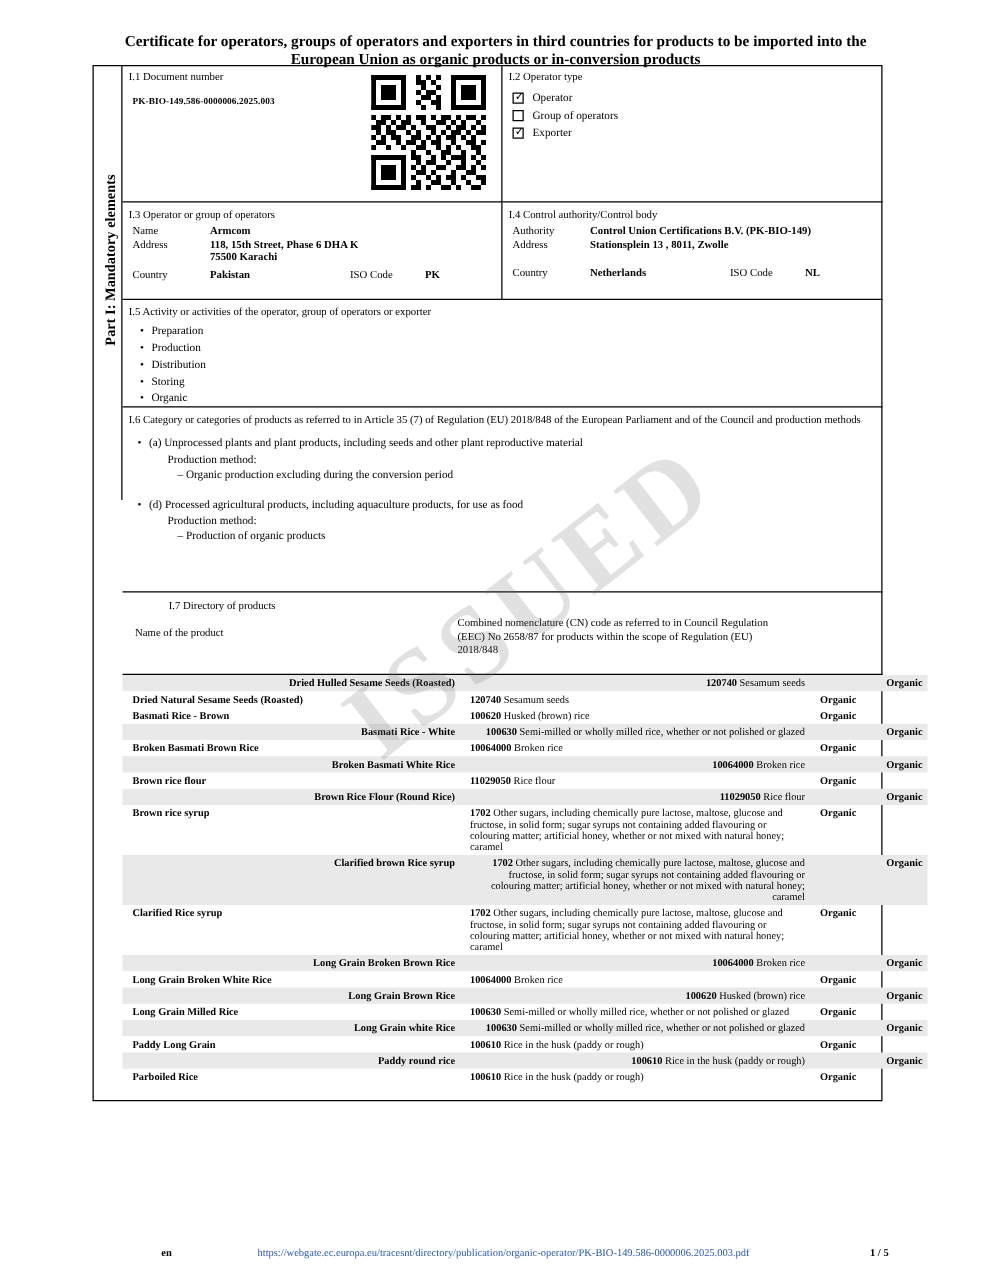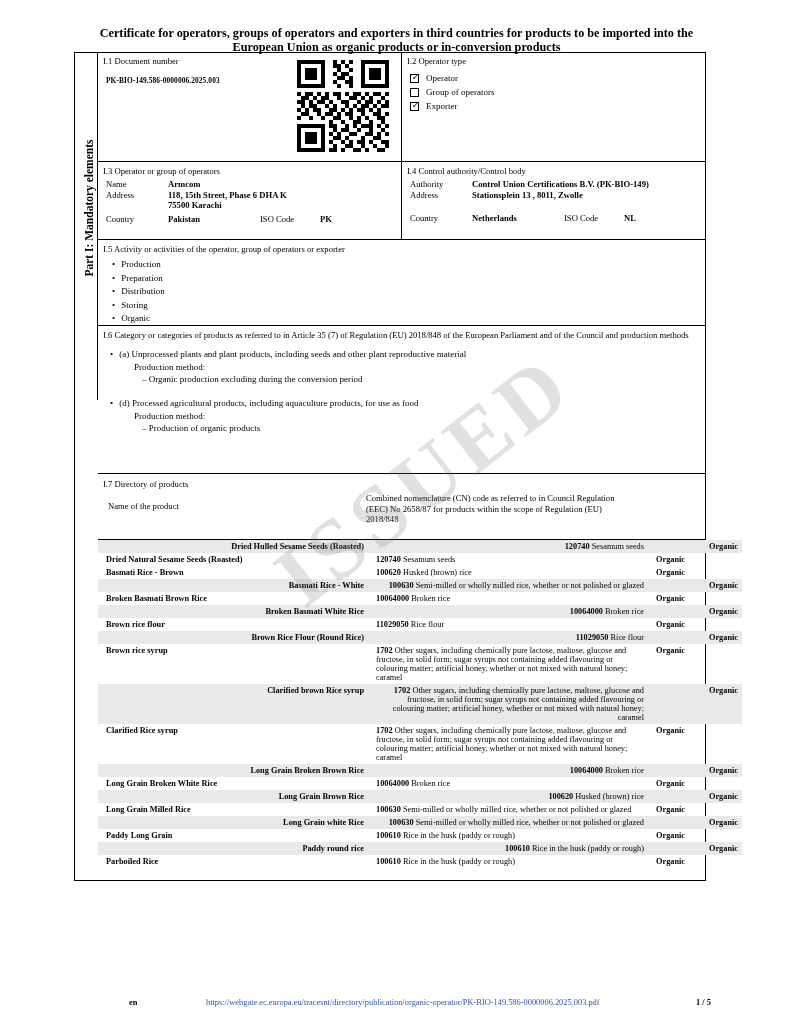--- a/index.html
+++ b/index.html
@@ -71,42 +71,42 @@
   }
 
   
   .l3{ width:304px; height:78px;}
   .l4{ width:304px; height:78px;}
   .kv{ display:flex; font-size:8.6px; padding:1px 0 0 8px; }
   .kv .k{ width:62px; flex:none;}
   .kv .v{ font-weight:bold; }
   .kv2{ display:flex; font-size:8.6px; padding:1px 0 0 8px;}
   .kv2 .k{ width:62px; flex:none;}
-  .kv2 .v{ font-weight:bold; width:92px; flex:none;}
+  .kv2 .v{ font-weight:bold; width:112px; flex:none;}
   .kv2 .k2{ width:60px; flex:none;}
   .kv2 .v2{ font-weight:bold; }
   .addr2{ font-size:8.6px; font-weight:bold; padding:0 0 0 70px;}
 
   
   .l5{ width:608px; height:86px;}
   .bullets{ padding:2px 0 0 14px; font-size:9px; line-height:13.5px;}
   .bullets div:before{ content:"•"; margin-right:6px; }
 
   
   .l6{ width:608px; height:148px;}
   .l6 .lbl{ line-height:11px; padding-right:14px;}
   .l6 p{ margin:0; font-size:9px; }
   .l6 .b1{ padding:6px 0 0 12px; }
   .l6 .b1:before{ content:"•"; margin-right:6px;}
   .l6 .ind1{ padding:3px 0 0 36px;}
   .l6 .ind2{ padding:2px 0 0 44px;}
 
   
   .l7head{ width:608px; height:66px; }
-  .l7head .lbl{ padding-top:5px;}
+  .l7head .lbl{ padding-top:5px;margin-left:32px;}
   .hrow{ display:flex; font-size:8.6px; }
   .hname{ width:258px; padding:10px 0 0 10px;}
   .hcn{ width:268px; padding:2px 8px 0 0; line-height:10.5px;}
 
   table.prod{
     border-collapse:collapse;
     width:608px;
     font-size:8.3px;
     table-layout:fixed;
   }
@@ -354,22 +354,22 @@
           <span class="k2">ISO Code</span>
           <span class="v2">NL</span>
         </div>
       </div>
     </div>
 
     <div class="row">
       <div class="cell l5 bb">
         <div class="lbl">I.5 Activity or activities of the operator, group of operators or exporter</div>
         <div class="bullets">
+          <div>Preparation</div>
           <div>Production</div>
-          <div>Preparation</div>
           <div>Distribution</div>
           <div>Storing</div>
           <div>Organic</div>
         </div>
       </div>
     </div>
 
     <div class="row">
       <div class="cell l6 bb">
         <div class="lbl">I.6 Category or categories of products as referred to in Article 35 (7) of Regulation (EU) 2018/848 of the European Parliament and of the Council  and production methods</div>

